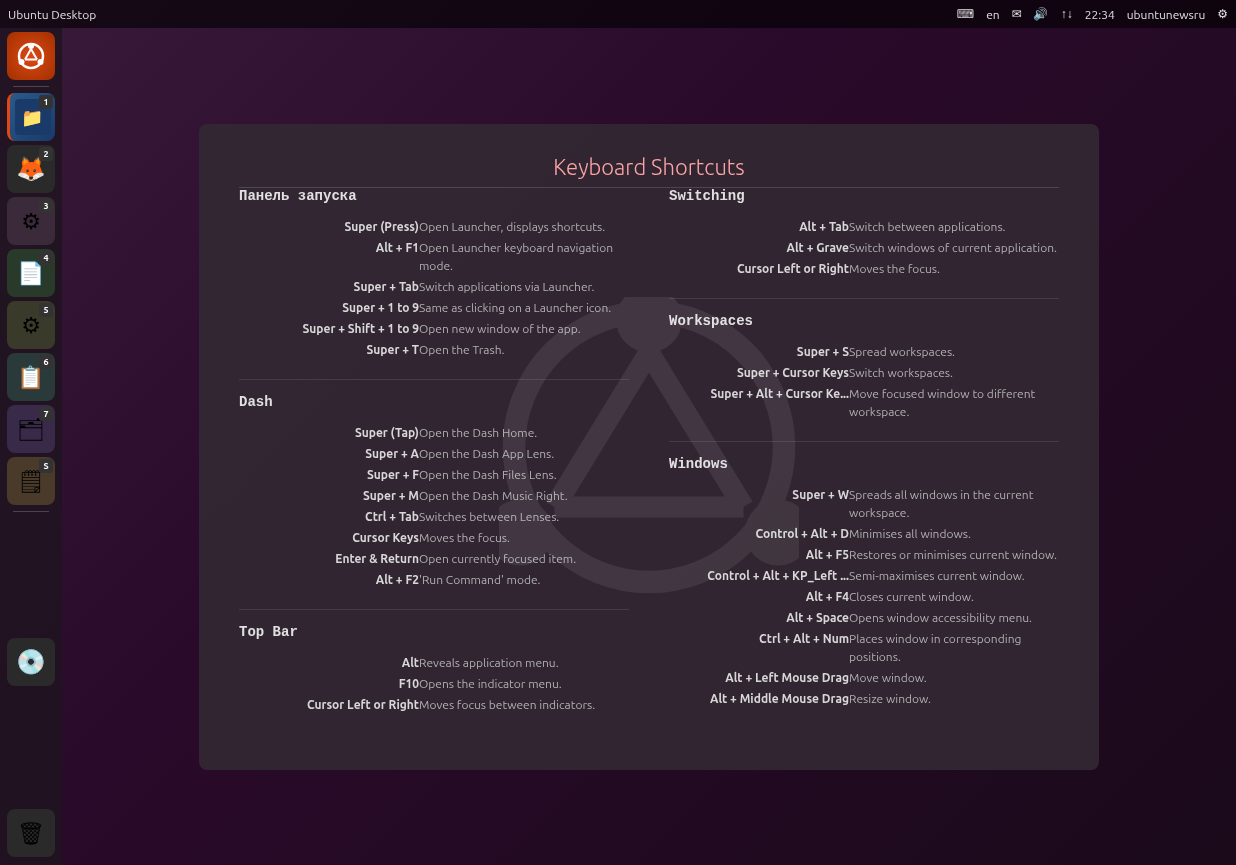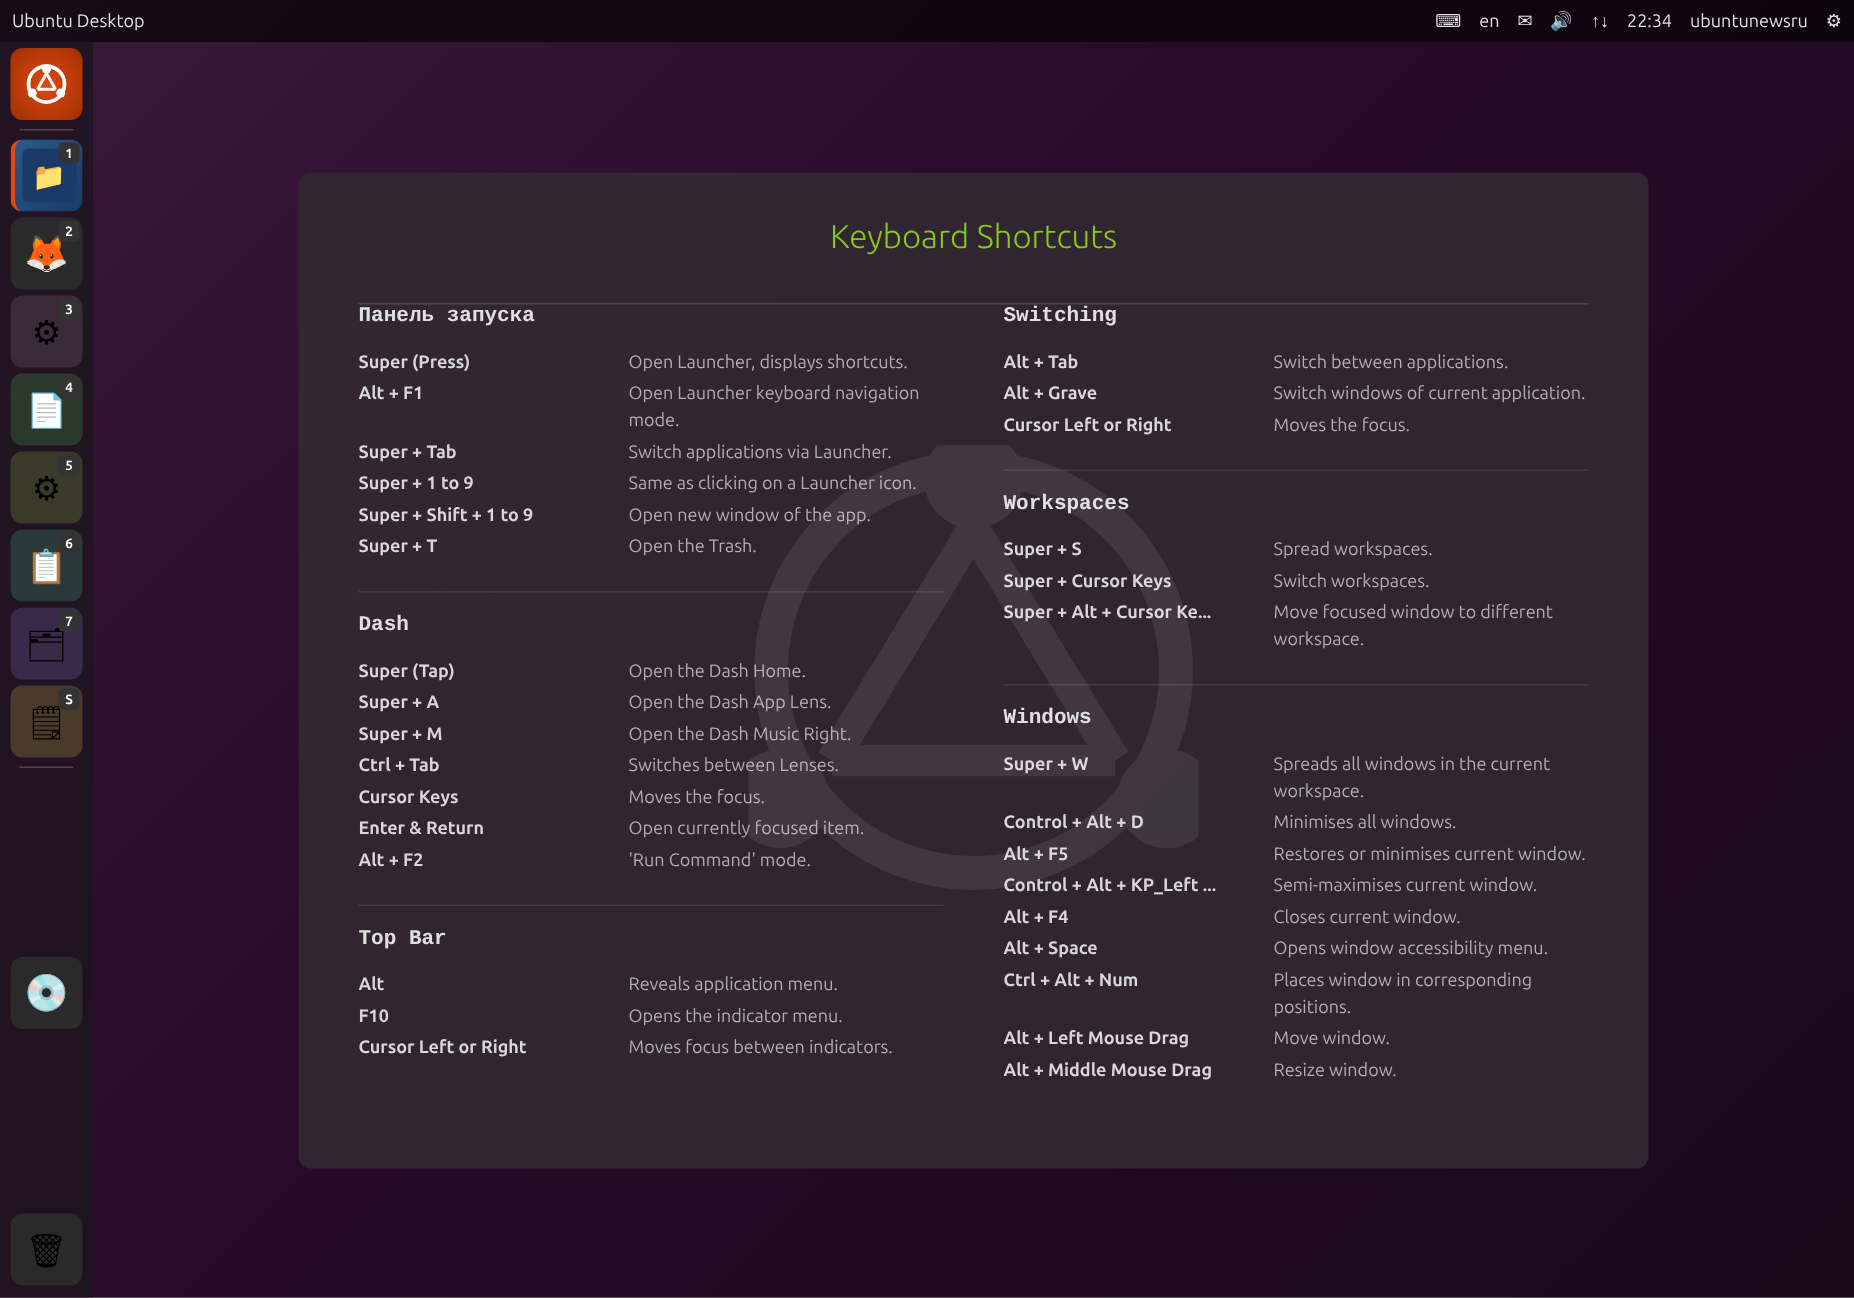--- a/index.html
+++ b/index.html
@@ -113,22 +113,22 @@
       width: 900px;
       padding: 30px 40px 36px 40px;
       color: #d0d0d0;
       position: relative;
     }
 
     .dialog-title {
       text-align: center;
       font-size: 22px;
       font-weight: 300;
-      color: #84cc16;
-      padding-bottom: 32px;
+      color: #fca5a5;
+      padding-bottom: 8px;
       border-bottom: 1px solid rgba(255,255,255,0.15);
     }
 
     .sections-grid {
       display: grid;
       grid-template-columns: 1fr 1fr;
       gap: 0 40px;
     }
 
     .section {
@@ -149,20 +149,21 @@
       margin-bottom: 3px;
       font-size: 12px;
       line-height: 1.5;
     }
 
     .shortcut-key {
       font-weight: bold;
       color: #d8d8d8;
       min-width: 180px;
       flex-shrink: 0;
+      text-align: right;
     }
 
     .shortcut-desc {
       color: #b0b0b0;
       flex: 1;
     }
 
     .section-divider {
       border: none;
       border-top: 1px solid rgba(255,255,255,0.1);
@@ -312,20 +313,24 @@
           <div class="section-title">Dash</div>
           <div class="shortcut-row">
             <span class="shortcut-key">Super (Tap)</span>
             <span class="shortcut-desc">Open the Dash Home.</span>
           </div>
           <div class="shortcut-row">
             <span class="shortcut-key">Super + A</span>
             <span class="shortcut-desc">Open the Dash App Lens.</span>
           </div>
           <div class="shortcut-row">
+            <span class="shortcut-key">Super + F</span>
+            <span class="shortcut-desc">Open the Dash Files Lens.</span>
+          </div>
+          <div class="shortcut-row">
             <span class="shortcut-key">Super + M</span>
             <span class="shortcut-desc">Open the Dash Music Right.</span>
           </div>
           <div class="shortcut-row">
             <span class="shortcut-key">Ctrl + Tab</span>
             <span class="shortcut-desc">Switches between Lenses.</span>
           </div>
           <div class="shortcut-row">
             <span class="shortcut-key">Cursor Keys</span>
             <span class="shortcut-desc">Moves the focus.</span>

